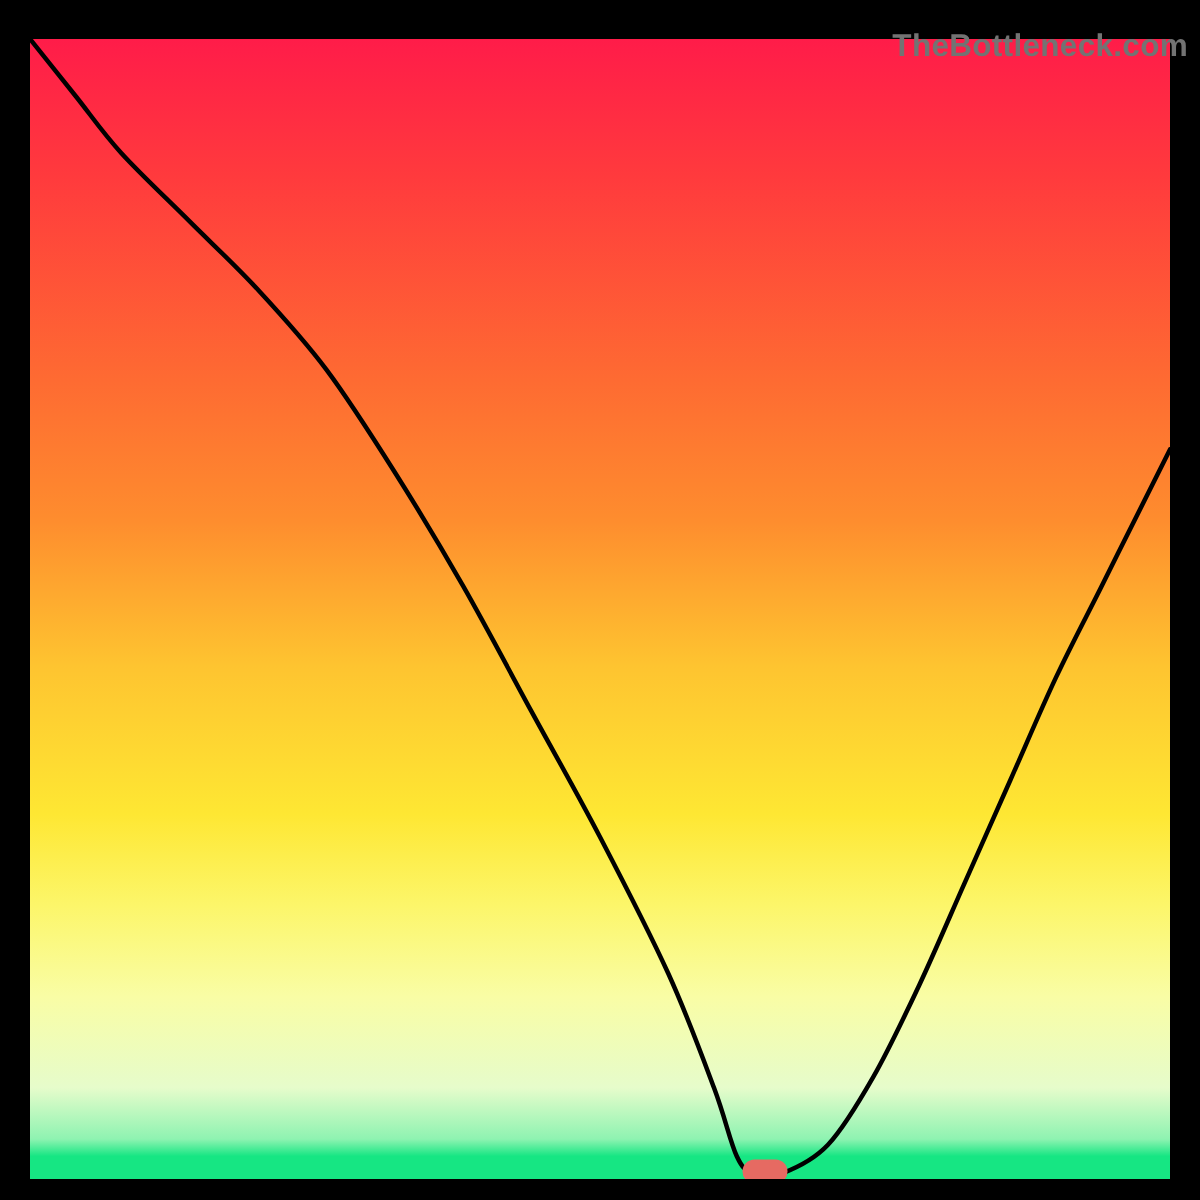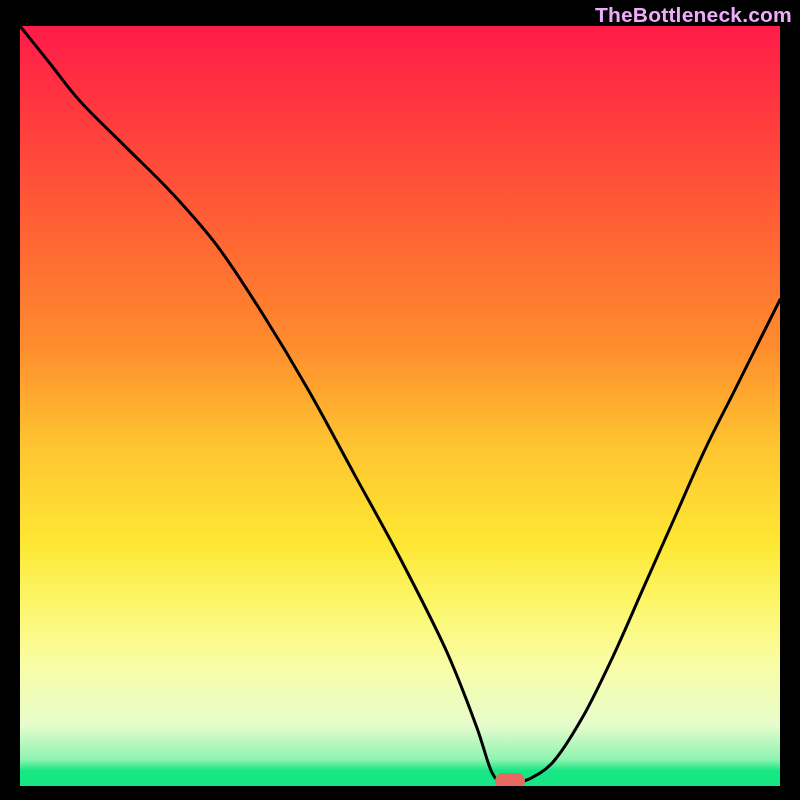--- a/index.html
+++ b/index.html
@@ -11,23 +11,23 @@
     font-family: Arial, Helvetica, sans-serif;
     overflow: hidden;
   }
   .stage {
     position: relative;
     width: 800px;
     height: 800px;
   }
   .watermark {
     position: absolute;
-    top: 3px;
+    top: 19px;
     right: 8px;
-    color: #f0abfc;
+    color: #737373;
     font-size: 21px;
     font-weight: 600;
     letter-spacing: 0.2px;
     z-index: 10;
     user-select: none;
   }
   .plot {
     position: absolute;
     left: 20px;
     top: 26px;

